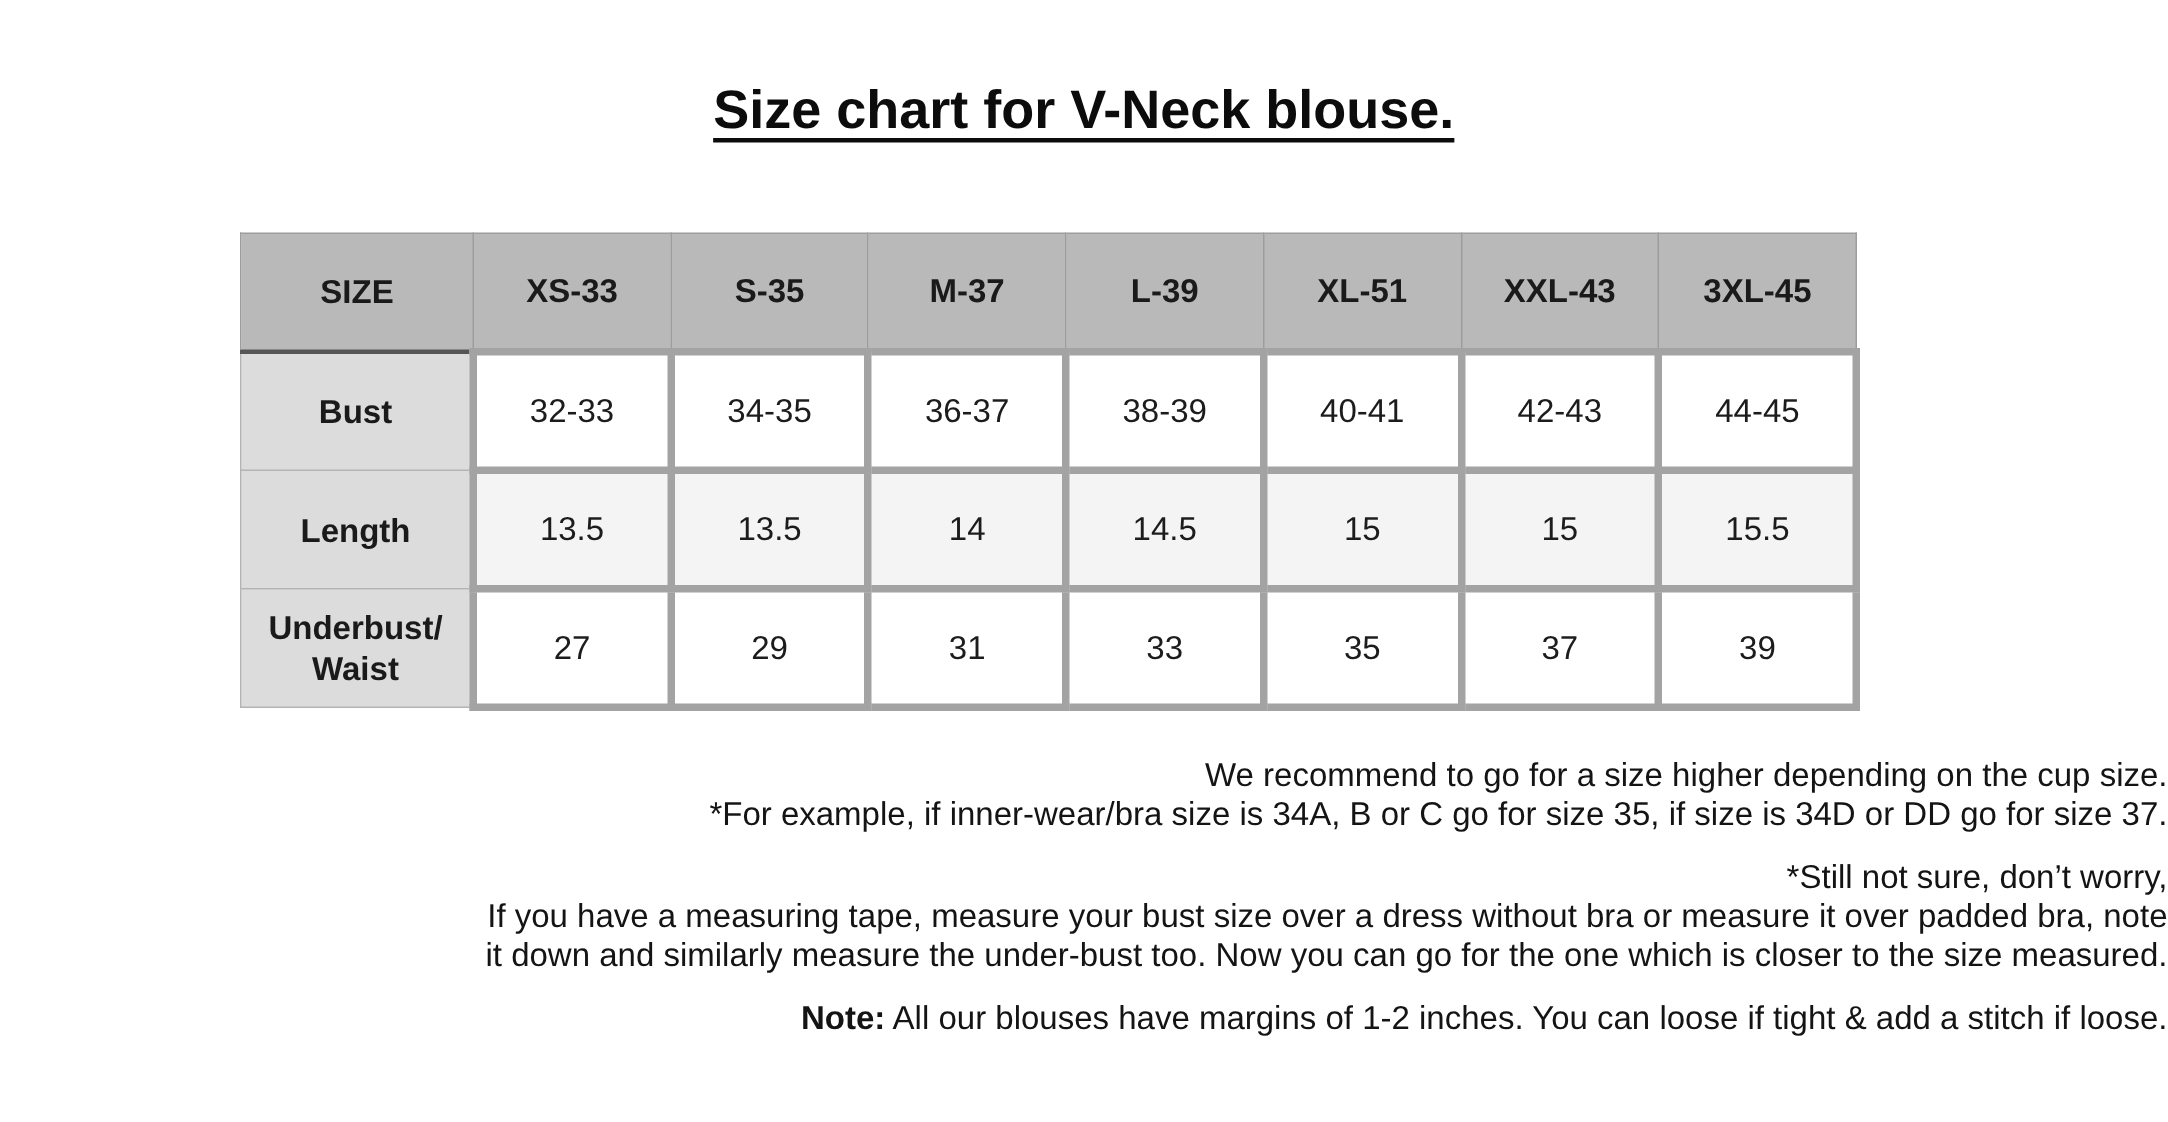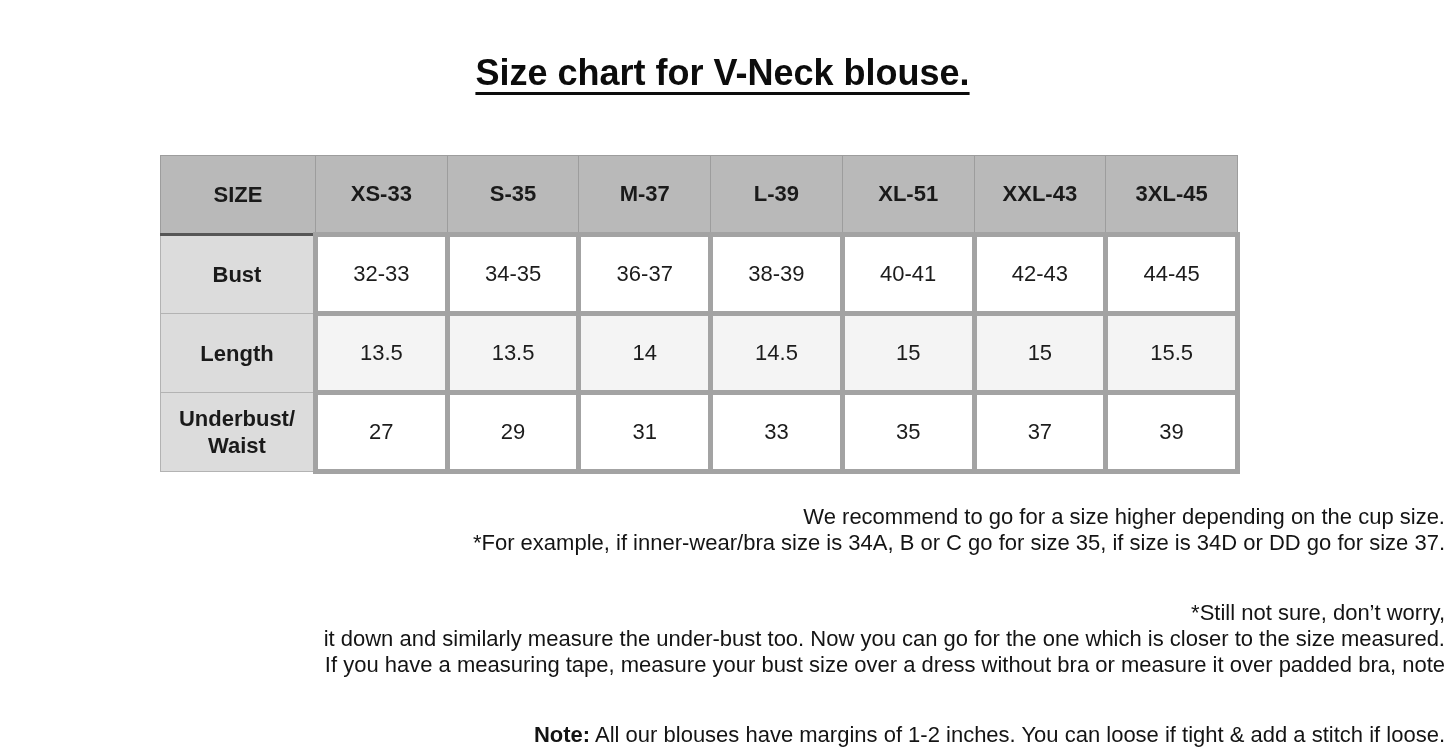--- a/index.html
+++ b/index.html
@@ -75,21 +75,21 @@
   }
   .notes p {
     margin: 0;
     font-size: 22px;
     line-height: 26px;
     color: #141414;
     white-space: nowrap;
     text-align: right;
   }
   .notes p.gap {
-    margin-top: 44px;
+    margin-top: 16px;
   }
   .notes strong {
     font-weight: 700;
   }
 </style>
 </head>
 <body>
 
 <main>
 
@@ -146,18 +146,18 @@
           <td>37</td>
           <td>39</td>
         </tr>
       </tbody>
   </table>
 
   <section class="notes">
     <p>We recommend to go for a size higher depending on the cup size.</p>
     <p>*For example, if inner-wear/bra size is 34A, B or C go for size 35, if size is 34D or DD go for size 37.</p>
     <p class="gap">*Still not sure, don’t worry,</p>
+    <p>If you have a measuring tape, measure your bust size over a dress without bra or measure it over padded bra, note</p>
     <p>it down and similarly measure the under-bust too. Now you can go for the one which is closer to the size measured.</p>
-    <p>If you have a measuring tape, measure your bust size over a dress without bra or measure it over padded bra, note</p>
     <p class="gap"><strong>Note:</strong><span> All our blouses have margins of 1-2 inches. You can loose if tight &amp; add a stitch if loose.</span></p>
   </section>
 
 </main>
 
 </body></html>

